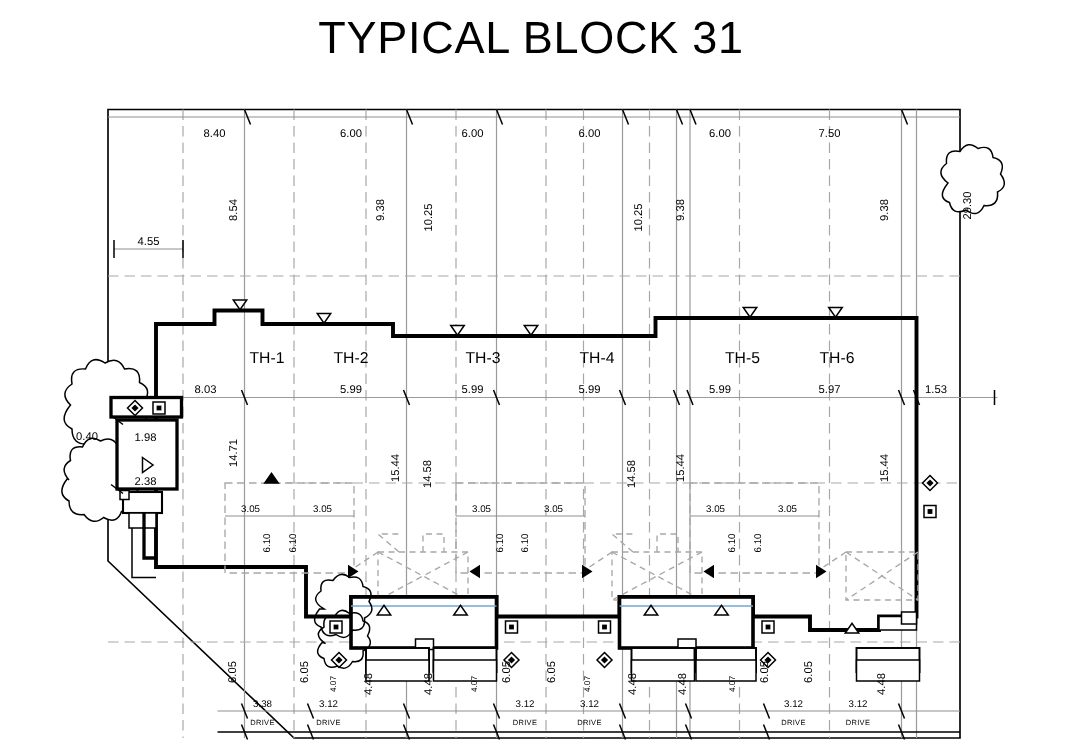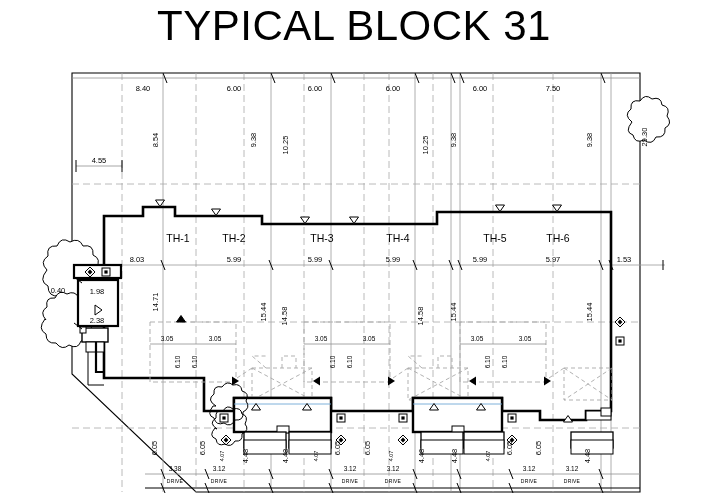--- a/index.html
+++ b/index.html
@@ -1,20 +1,20 @@
 <!DOCTYPE html>
 <html><head>
 <meta charset="utf-8">
 <style>
   html,body{margin:0;padding:0;background:#ffffff;}
   body{width:721px;height:496px;overflow:hidden;
        font-family:"Liberation Sans","DejaVu Sans",sans-serif;color:#000;}
   #root{position:relative;width:721px;height:496px;background:#fff;}
   #title{position:absolute;left:0;top:4px;width:708px;text-align:center;
-         font-size:42px;letter-spacing:.5px;line-height:44px;font-weight:400;}
+         font-size:30px;letter-spacing:.5px;line-height:44px;font-weight:400;}
   svg#plan{position:absolute;left:0;top:0;width:721px;height:496px;}
   .dimtxt{font-family:"Liberation Sans","DejaVu Sans",sans-serif;font-size:7.5px;fill:#000;}
   .dimtxt.sm{font-size:6.5px;}
   .dimtxt.xs{font-size:5.5px;}
   .unittxt{font-family:"Liberation Sans","DejaVu Sans",sans-serif;font-size:10.5px;fill:#000;}
   .drv{font-family:"Liberation Sans","DejaVu Sans",sans-serif;font-size:5px;fill:#000;letter-spacing:.2px;}
 </style>
 </head>
 <body>
 

